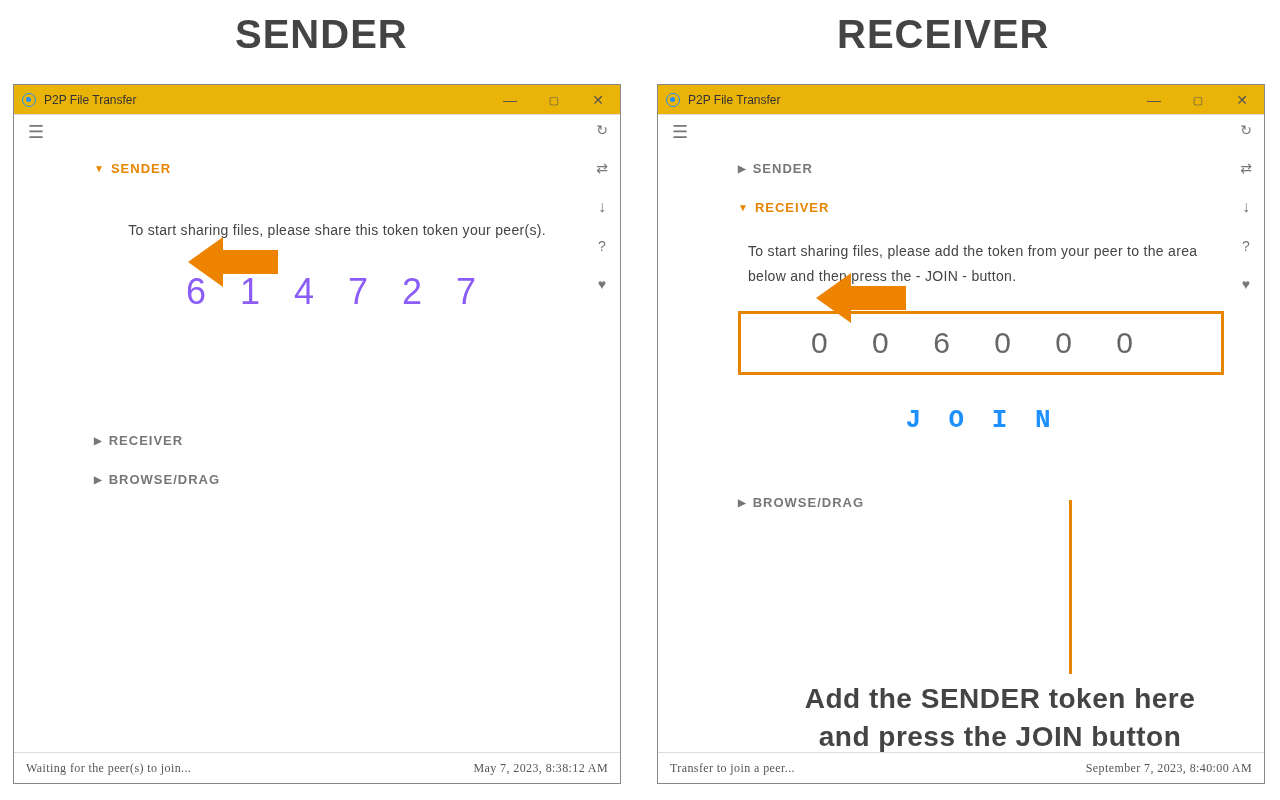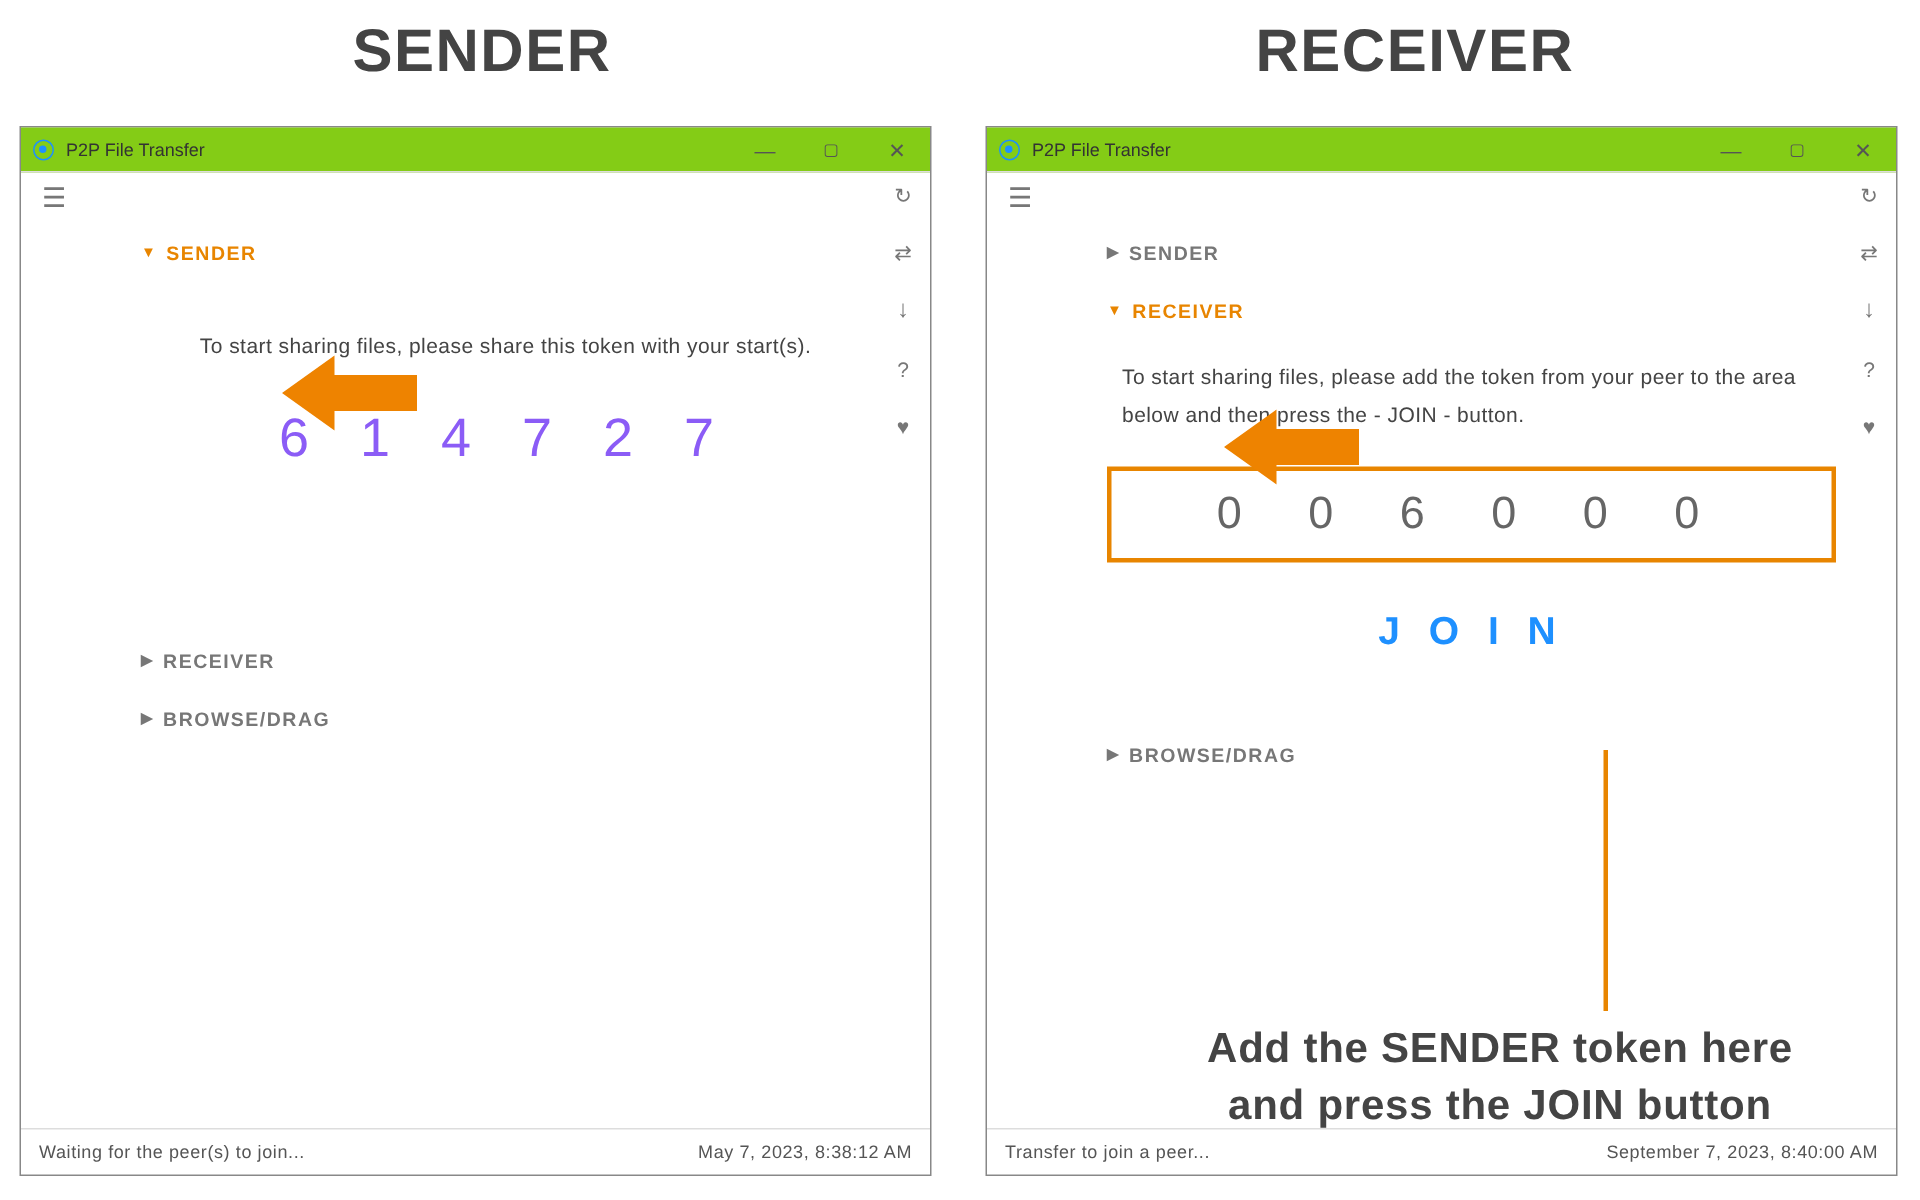--- a/index.html
+++ b/index.html
@@ -8,21 +8,21 @@
   .heading{position:absolute;top:12px;font-family:"Arial Narrow","Segoe UI",Arial,sans-serif;
     font-stretch:condensed;font-weight:800;font-size:40px;letter-spacing:1px;color:#444;}
   .heading.left{left:235px;}
   .heading.right{left:837px;}
 
   .win{position:absolute;top:84px;width:608px;height:700px;border:1px solid #888;
     background:#fff;box-sizing:border-box;}
   .win.left{left:13px;}
   .win.right{left:657px;}
 
-  .titlebar{height:30px;background:#84cc16;border-bottom:1px solid #ddd;
+  .titlebar{height:30px;background:#eab308;border-bottom:1px solid #ddd;
     display:flex;align-items:center;padding:0 0 0 8px;box-sizing:border-box;
     font-size:12px;color:#333;}
   .titlebar .ico{width:14px;height:14px;border:1.5px solid #1e90ff;border-radius:50%;
     margin-right:8px;box-sizing:border-box;position:relative;display:inline-block;}
   .titlebar .ico::after{content:"";position:absolute;left:3px;top:3px;width:5px;height:5px;
     border-radius:50%;background:#1e90ff;}
   .titlebar .wgap{flex:1;}
   .titlebar .wc{width:44px;text-align:center;color:#555;font-size:14px;line-height:30px;}
   .titlebar .wc.sq{font-size:11px;}
 
@@ -45,25 +45,25 @@
   .section-head.collapsed .tri{color:#777;}
 
   .instr{font-size:14px;color:#444;letter-spacing:.3px;line-height:1.8;
     text-align:center;margin:42px 0 28px 0;}
   .instr.leftish{text-align:left;margin:8px 0 22px 10px;}
   .token{font-size:36px;letter-spacing:12px;text-align:center;color:#8b5cf6;font-weight:400;}
   
   .tokenbox{border:3px solid #e88500;padding:12px 0;text-align:center;
     font-size:30px;letter-spacing:18px;color:#666;font-weight:400;}
   .joinbtn{margin-top:30px;text-align:center;font-size:26px;letter-spacing:6px;
-    font-weight:700;color:#1e90ff;}
+    font-weight:700;color:#1e90ff;font-family:Liberation Mono, monospace;}
 
   .statusbar{position:absolute;left:0;right:0;bottom:0;height:30px;border-top:1px solid #ddd;
     display:flex;align-items:center;padding:0 12px;font-size:12px;color:#555;
-    justify-content:space-between;letter-spacing:.4px;}
+    justify-content:space-between;letter-spacing:.4px;font-family:Liberation Serif, serif;}
 
   
   .bigarrow{position:absolute;pointer-events:none;}
   .bigarrow svg{display:block;}
 
   .callout-line{position:absolute;width:3px;background:#e88500;}
   .callout-text{position:absolute;font-family:"Arial Narrow","Segoe UI",Arial,sans-serif;
     font-stretch:condensed;font-weight:800;font-size:28px;letter-spacing:.5px;
     color:#444;line-height:1.35;text-align:center;}
 </style>
@@ -93,21 +93,21 @@
       <span>?</span>
       <span>♥</span>
     </div>
 
     <div class="content">
       <div class="section-head expanded">
         <span class="tri">▼</span>
         <span>SENDER</span>
       </div>
 
-      <div class="instr">To start sharing files, please share this token with your start(s).</div>
+      <div class="instr">To start sharing files, please share this token token your peer(s).</div>
       <div class="token">6 1 4 7 2 7</div>
 
       <div style="height:120px;"></div>
 
       <div class="section-head collapsed">
         <span class="tri">▶</span>
         <span>RECEIVER</span>
       </div>
       <div class="section-head collapsed">
         <span class="tri">▶</span>

